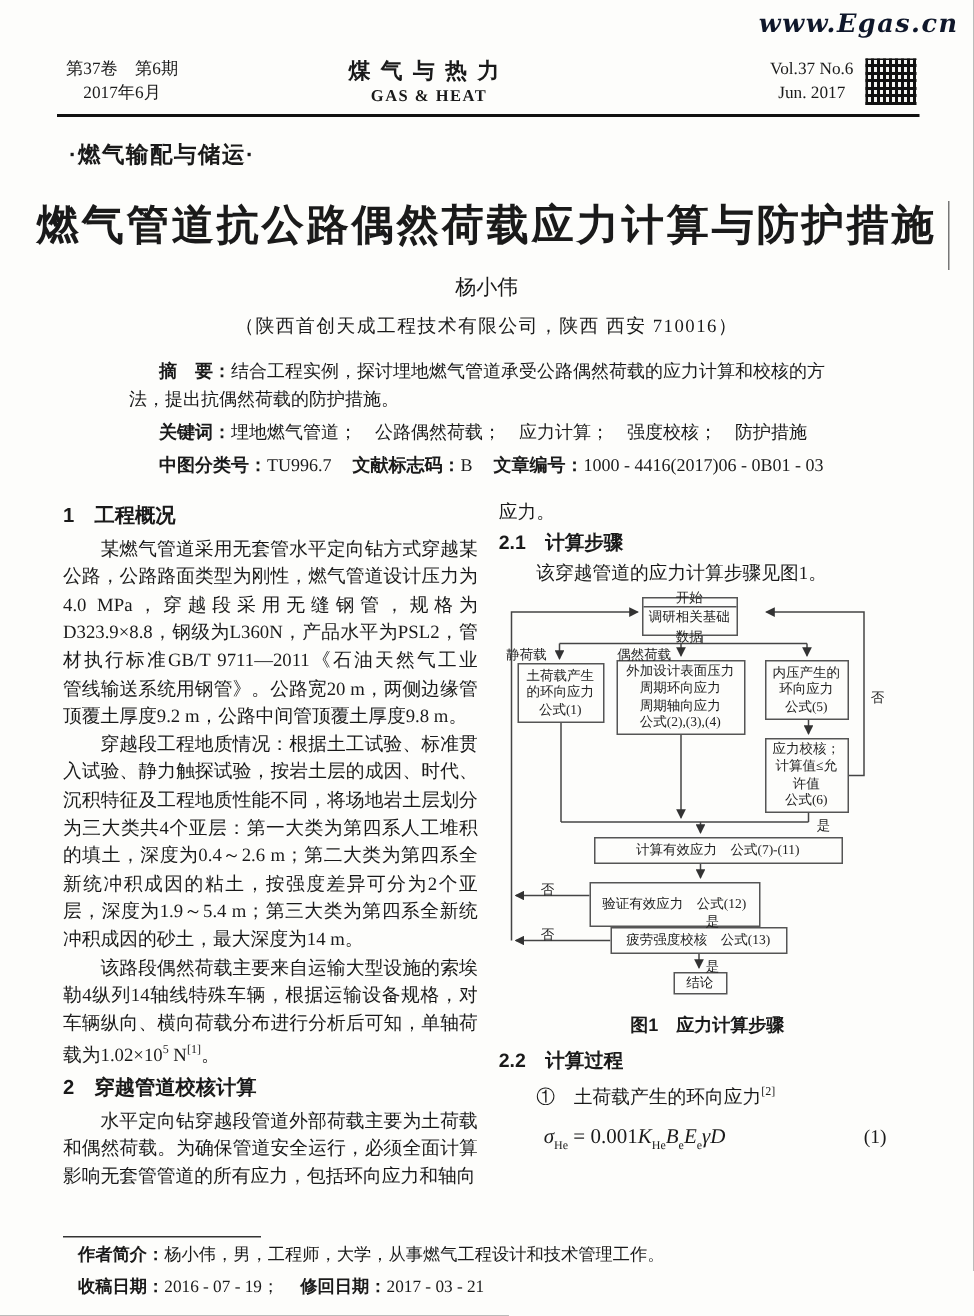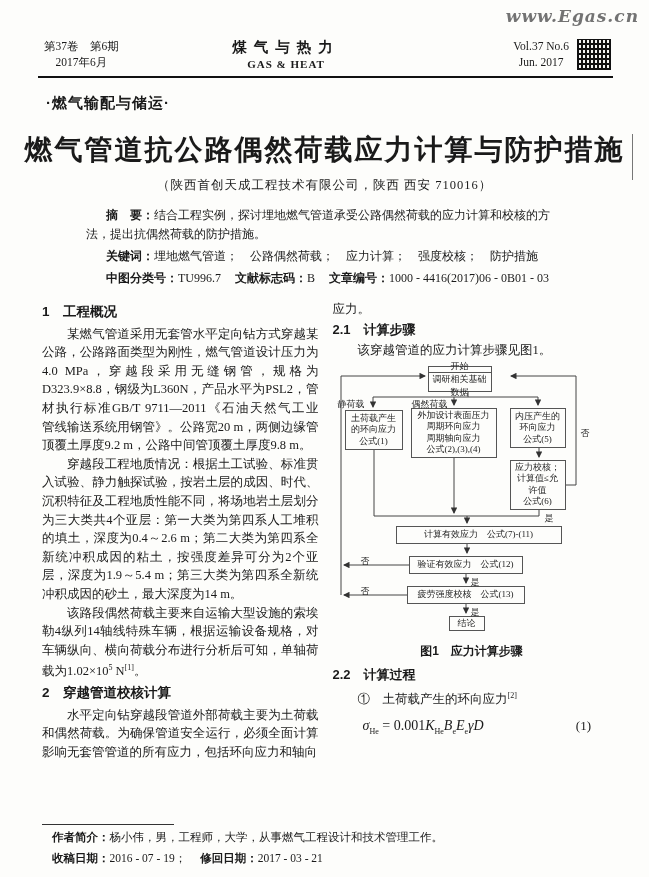--- a/index.html
+++ b/index.html
@@ -1,19 +1,19 @@
 <!DOCTYPE html>
 <html><head>
 <meta charset="utf-8">
 <style>
   html,body{margin:0;padding:0;background:#888;}
   .page{position:relative;width:649px;height:877px;background:#fdfdfb;color:#1a1a1a;
         font-family:"Liberation Serif",serif;overflow:hidden;box-sizing:border-box;}
   
-  .watermark{position:absolute;top:6px;right:10px;color:#737373;font-size:17px;
+  .watermark{position:absolute;top:6px;right:10px;color:#0f172a;font-size:17px;
              font-style:italic;font-weight:bold;font-family:"DejaVu Serif",serif;letter-spacing:1px;}
   
   .masthead{display:flex;align-items:center;margin:38px 38px 0 44px;}
   .mh-left,.mh-right{font-size:11.5px;line-height:16px;white-space:nowrap;}
   .mh-left{text-align:center;}
   .mh-center{flex:1;text-align:center;}
   .jcn{font-size:14.5px;letter-spacing:7px;font-weight:bold;}
   .jen{font-size:11px;font-weight:bold;letter-spacing:1px;margin-top:1px;}
   .mh-right{text-align:center;margin-left:60px;}
   .stamp{width:34px;height:31px;margin-left:8px;
@@ -93,20 +93,21 @@
     <div class="stamp"></div>
   </header>
 
   <div class="rule"></div>
 
   <div class="col-label">·燃气输配与储运·</div>
 
   <h1 class="title">燃气管道抗公路偶然荷载应力计算与防护措施</h1>
   <div class="title-artifact"></div>
 
+  <div class="author">杨小伟</div>
   <div class="affil">（陕西首创天成工程技术有限公司，陕西 西安 710016）</div>
 
   <div class="abstract">
     <p class="abs-p"><b class="lbl">摘　要：</b><span>结合工程实例，探讨埋地燃气管道承受公路偶然荷载的应力计算和校核的方法，提出抗偶然荷载的防护措施。</span></p>
     <p class="kw-p"><b class="lbl">关键词：</b><span>埋地燃气管道；　公路偶然荷载；　应力计算；　强度校核；　防护措施</span></p>
     <p class="clc-p"><b class="lbl">中图分类号：</b><span>TU996.7</span><b class="lbl gap">文献标志码：</b><span>B</span><b class="lbl gap">文章编号：</b><span>1000 - 4416(2017)06 - 0B01 - 03</span></p>
   </div>
 
   <div class="columns">
 
@@ -174,21 +175,21 @@
               <div>环向应力</div>
               <div>公式(5)</div>
             </div>
           <div class="fc-box" style="left:177px;top:96px;width:56px;height:50px;">
               <div>应力校核；</div>
               <div>计算值≤允</div>
               <div>许值</div>
               <div>公式(6)</div>
             </div>
           <div class="fc-box" style="left:63px;top:162px;width:166px;height:18px;">计算有效应力　公式(7)-(11)</div>
-          <div class="fc-box" style="left:76px;top:192px;width:114px;height:18px;">验证有效应力　公式(12)</div>
+          <div class="fc-box" style="left:60px;top:192px;width:114px;height:30px;">验证有效应力　公式(12)</div>
           <div class="fc-box" style="left:74px;top:222px;width:118px;height:18px;">疲劳强度校核　公式(13)</div>
           <div class="fc-box" style="left:116px;top:252px;width:36px;height:15px;">结论</div>
 
           <div class="fc-lab" style="left:5px;top:31px;">静荷载</div>
           <div class="fc-lab" style="left:79px;top:31px;">偶然荷载</div>
           <div class="fc-lab" style="left:248px;top:60px;">否</div>
           <div class="fc-lab" style="left:212px;top:145px;">是</div>
           <div class="fc-lab" style="left:28px;top:188px;">否</div>
           <div class="fc-lab" style="left:138px;top:209px;">是</div>
           <div class="fc-lab" style="left:28px;top:218px;">否</div>

